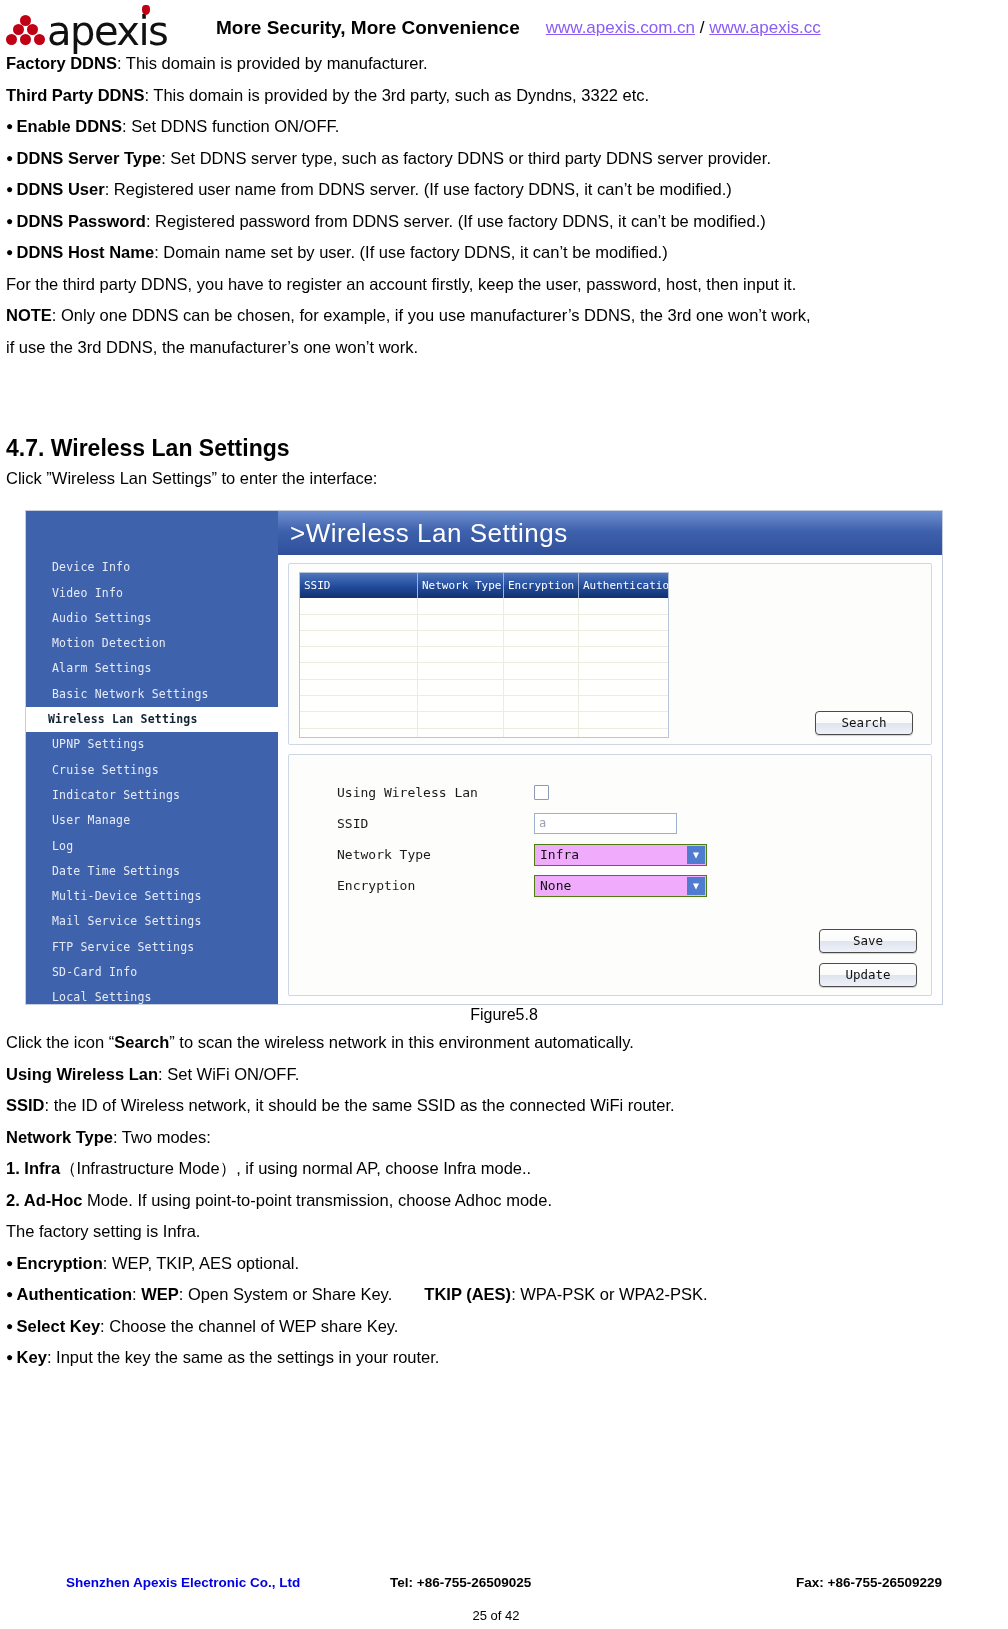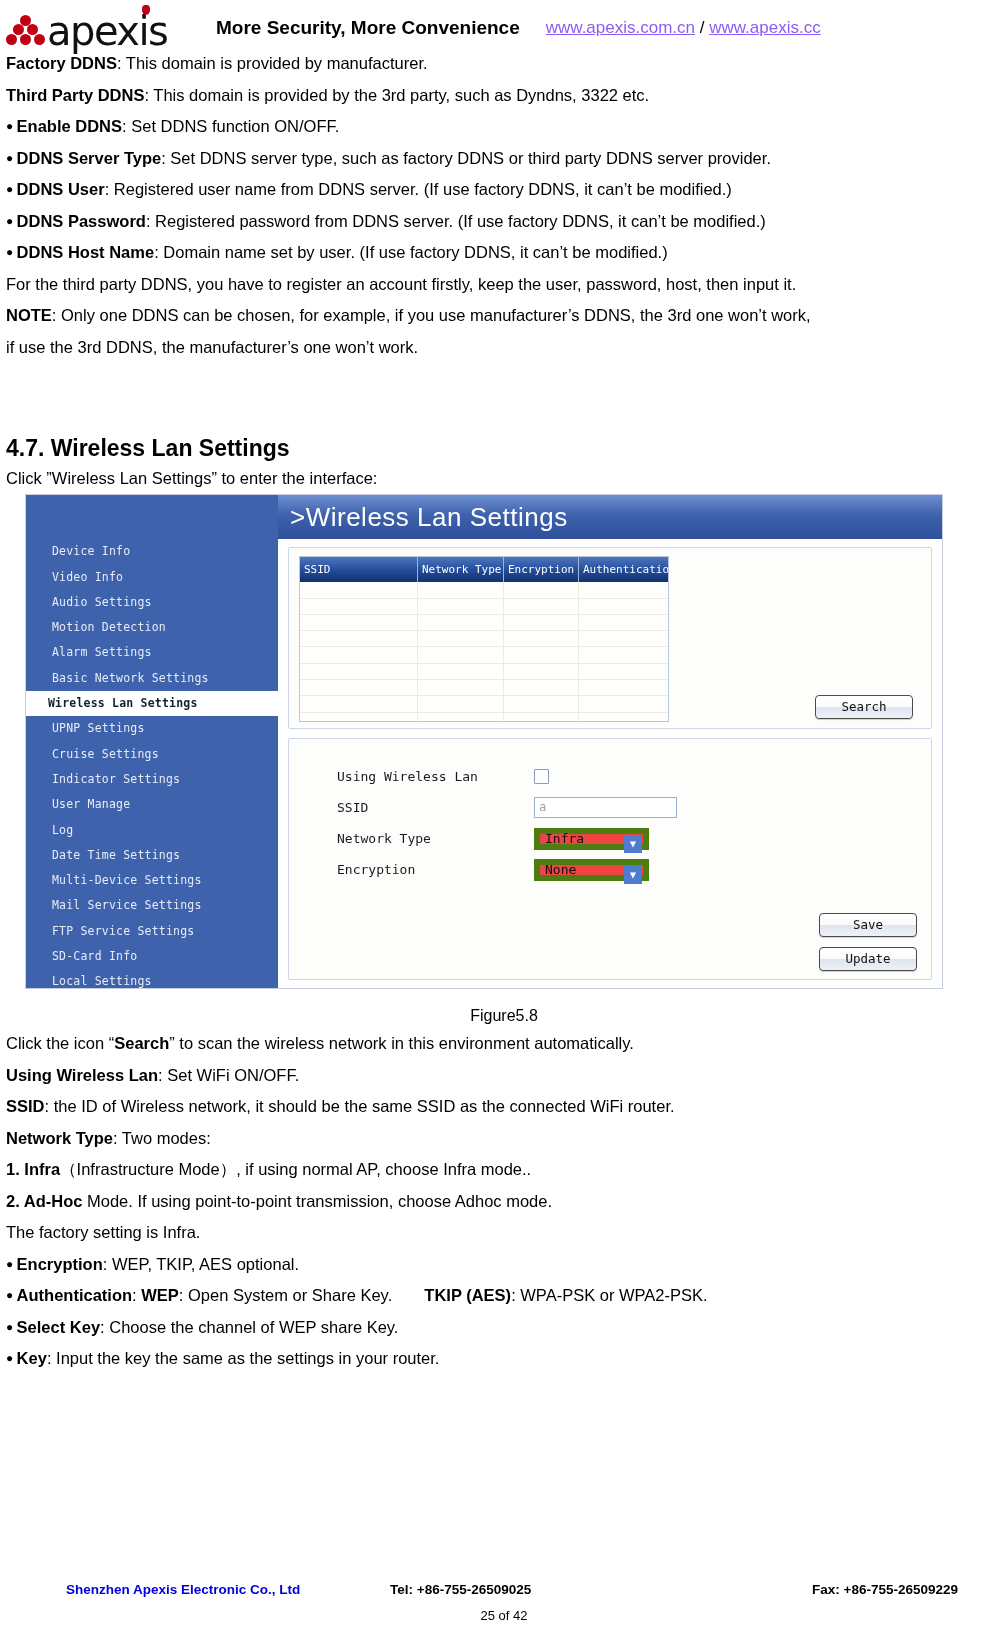--- a/index.html
+++ b/index.html
@@ -96,21 +96,21 @@
     font-size: 12px;
     vertical-align: 2px;
   }
   .spacer-lg { height: 66px; }
   h2.section {
     font-size: 23px;
     font-weight: bold;
     margin: 0 0 8px 0;
     line-height: 1.1;
   }
-  .intro { font-size: 16.5px; margin: 0 0 6px 0; }
+  .intro { font-size: 16.5px; margin: 0 0 22px 0; }
 
   
   .figure-wrap { padding-left: 25px; }
   .cam-ui {
     width: 918px;
     height: 495px;
     background: #3f62ad;
     display: flex;
     border: 1px solid #c6cede;
     position: relative;
@@ -245,23 +245,23 @@
     width: 143px; height: 21px;
     border: 1px solid #9db0cb;
     background: #fff;
     font-family: "DejaVu Sans Mono", monospace;
     font-size: 12px;
     color: #9aa3b1;
     padding: 0 4px;
     line-height: 19px;
   }
   .sel {
-    width: 115px; height: 22px;
-    border: 6px solid #4d7c0f;
-    background: #ef4444;
+    width: 173px; height: 22px;
+    border: 1px solid #4d7c0f;
+    background: #f0abfc;
     display: flex;
     align-items: center;
     font-family: "DejaVu Sans Mono", monospace;
     font-size: 13px;
     color: #111;
     padding-left: 5px;
     position: relative;
   }
   .sel .arrow {
     position: absolute;
@@ -278,42 +278,42 @@
     position: absolute;
     right: 14px;
     bottom: 8px;
     display: flex;
     flex-direction: column;
     gap: 10px;
   }
   .fig-caption {
     text-align: center;
     font-size: 16px;
-    margin: 18px 0 10px 0;
+    margin: 1px 0 10px 0;
   }
   
   .footer {
     position: absolute;
-    left: 0; right: 0;
+    left: 0; right: 16px;
     bottom: 6px;
     font-size: 13.5px;
     font-weight: bold;
   }
   .footer-row {
     display: flex;
     padding: 0 10px;
   }
   .f-company { color: #0000e0; width: 380px; padding-left: 56px; }
   .f-tel { width: 300px; }
   .f-fax { flex: 1; text-align: right; padding-right: 40px; }
   .page-num {
     text-align: center;
     font-weight: normal;
     font-size: 13px;
-    margin-top: 11px;
+    margin-top: 18px;
   }
 </style>
 </head>
 <body>
 
 <div class="page-header">
   <div class="logo">
     <div class="logo-dots">
       <i></i>
         <i></i>

